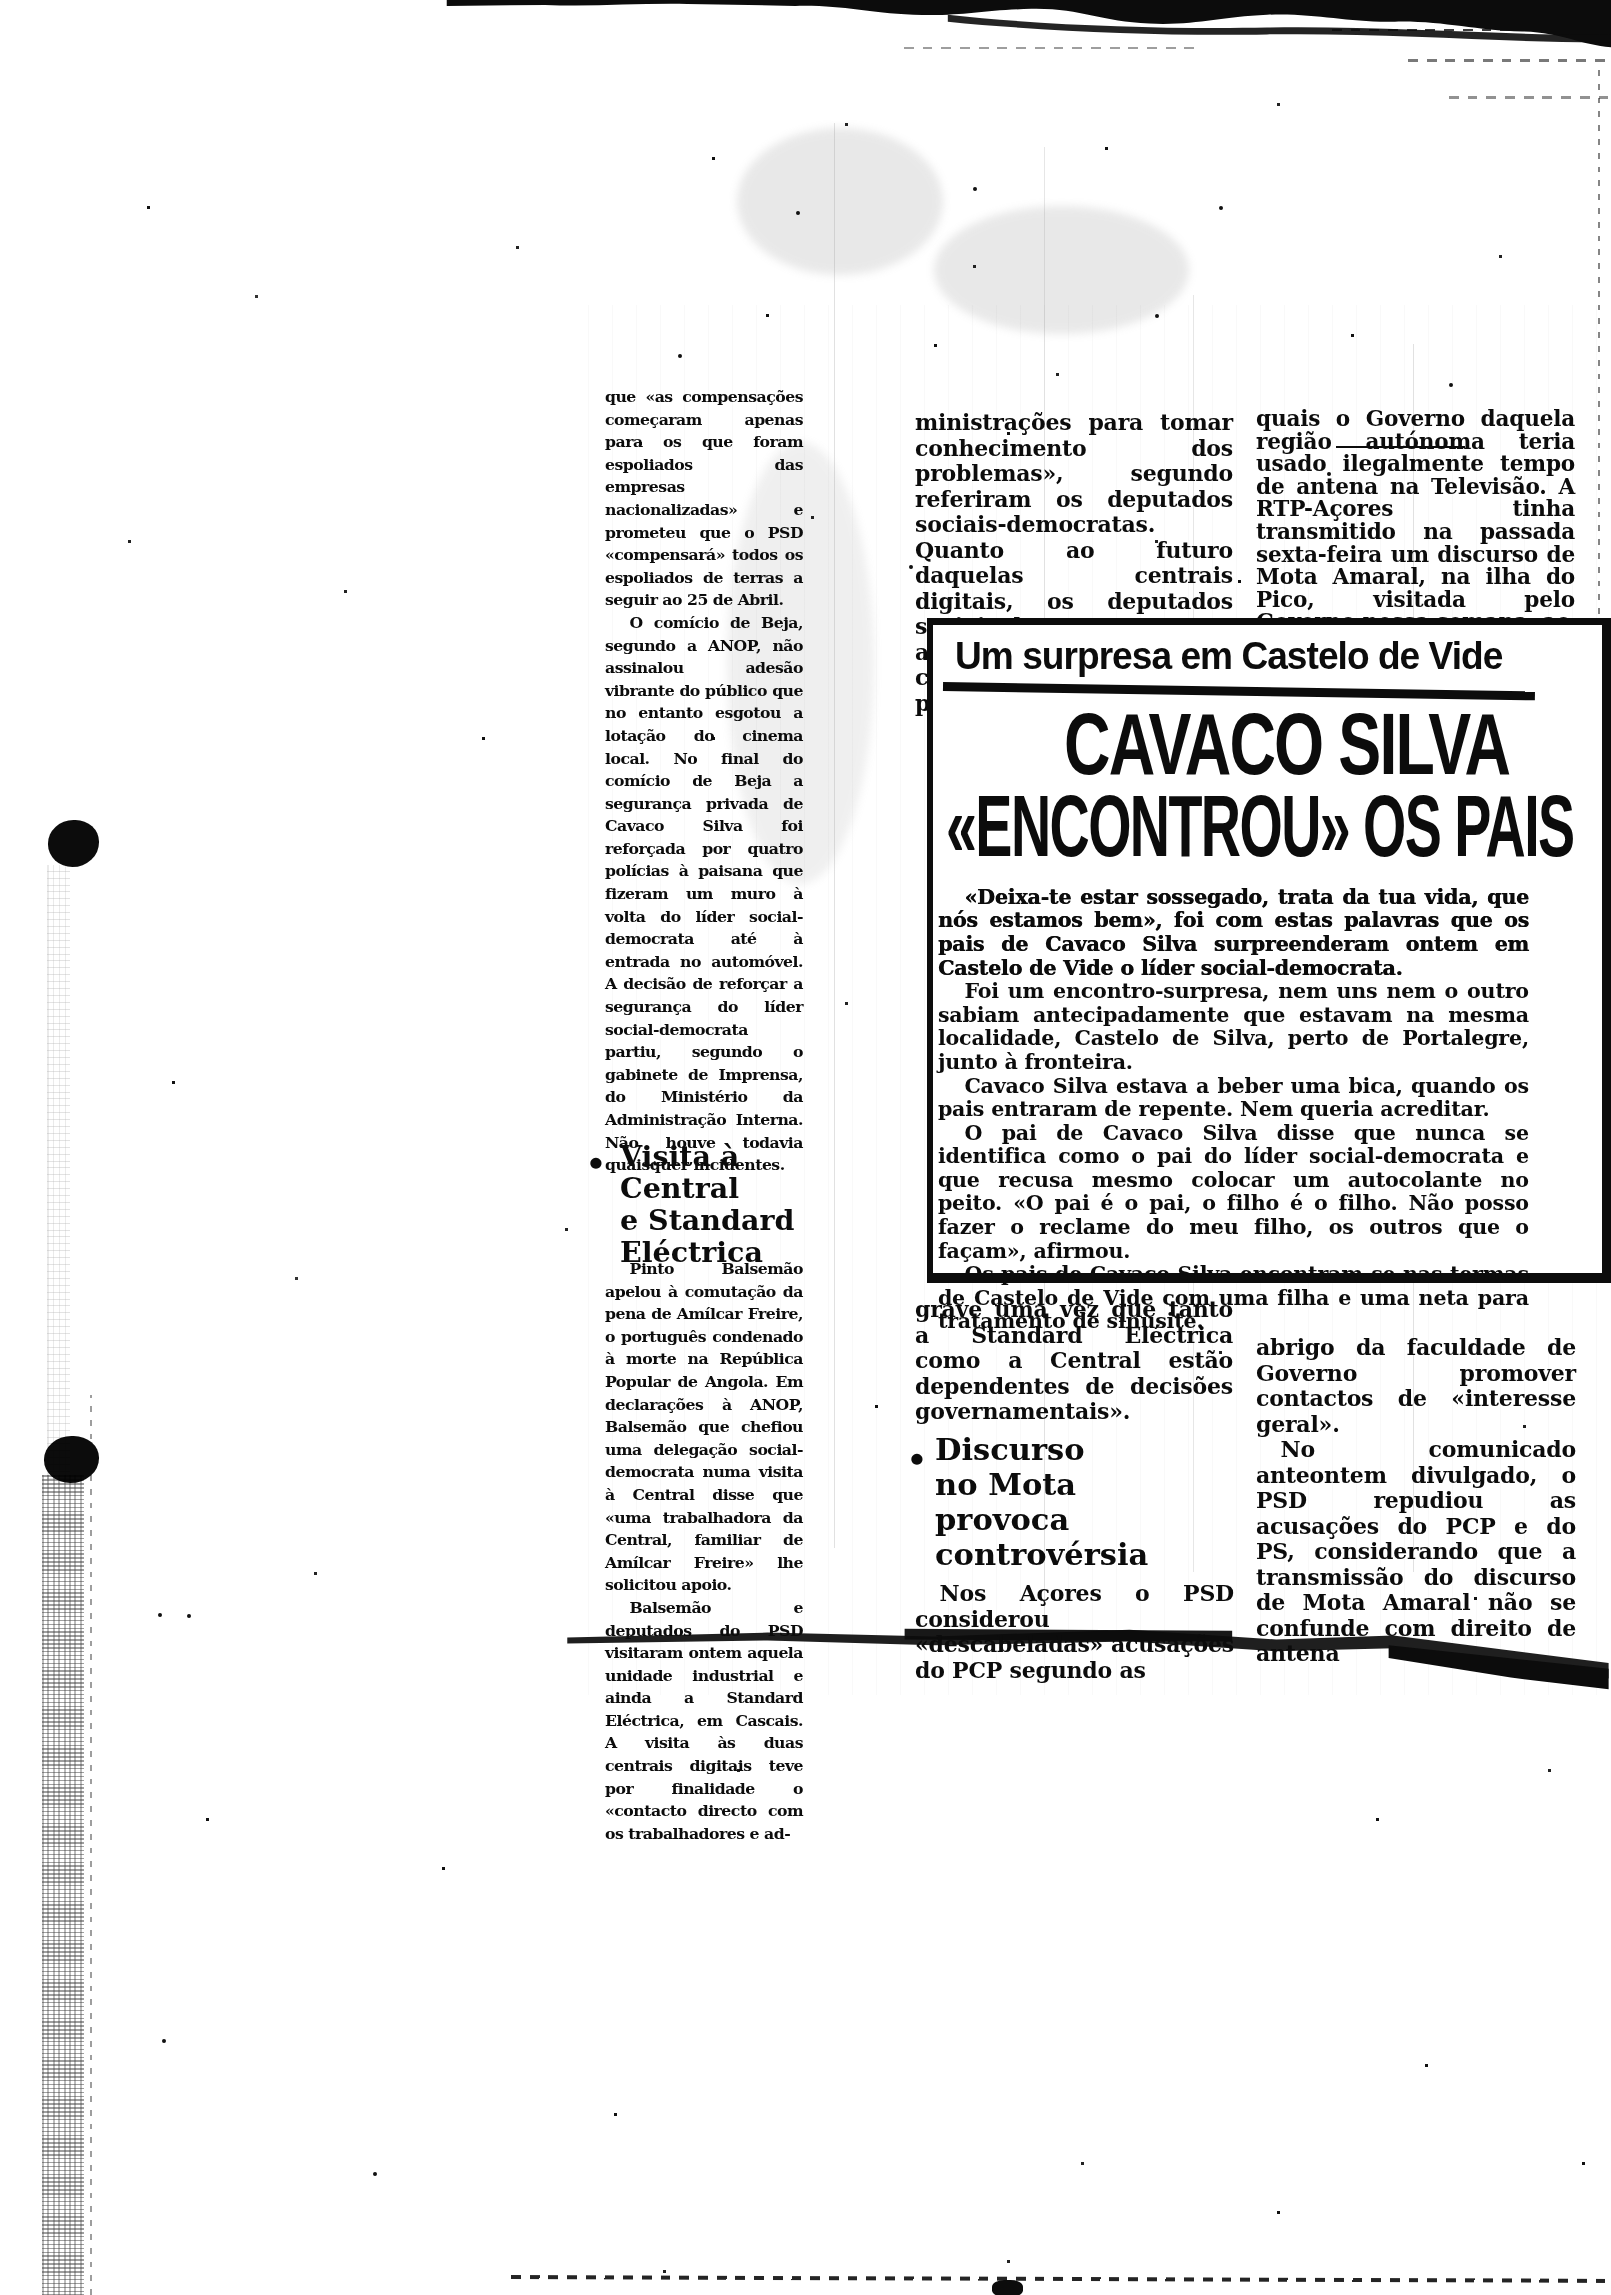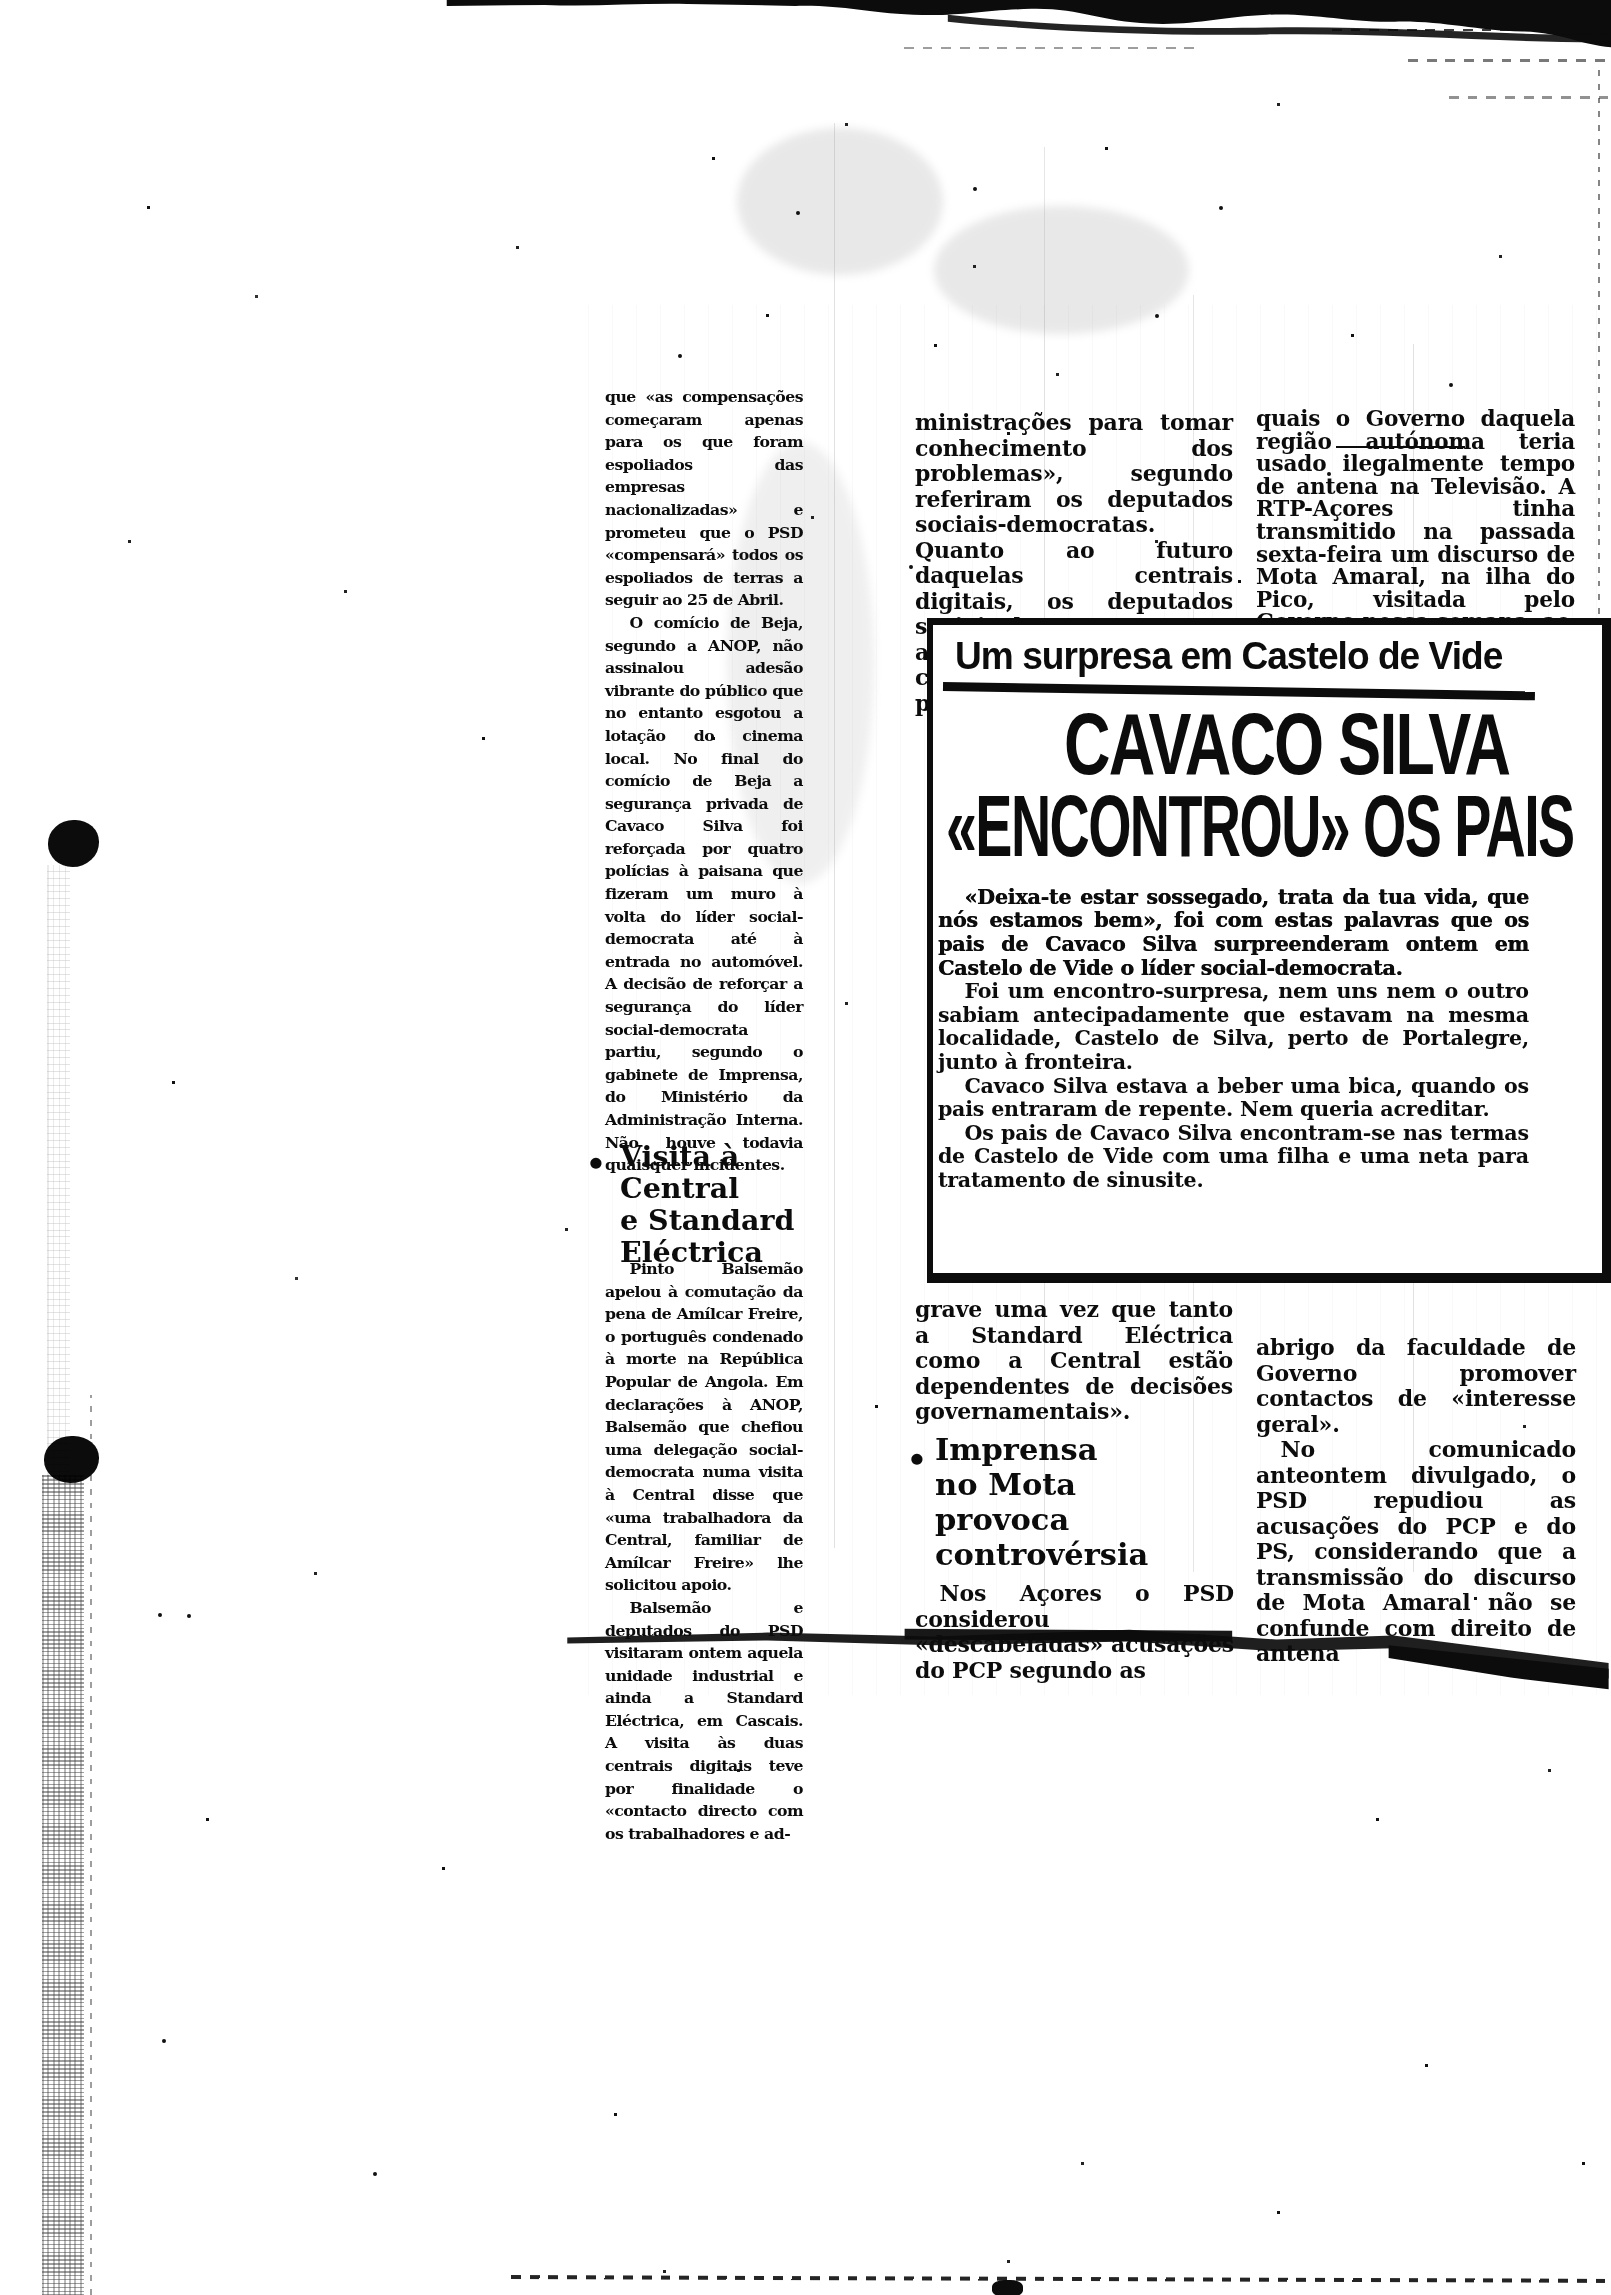--- a/index.html
+++ b/index.html
@@ -140,31 +140,32 @@
 
   <div class="abs story-box">
     <div class="kicker">Um surpresa em Castelo de Vide</div>
     <div class="krule"></div>
     <div class="hl hl1">CAVACO SILVA</div>
     <div class="hl hl2">«ENCONTROU» OS PAIS</div>
     <div class="story-body">
       <p class="ind lead">«Deixa-te estar sossegado, trata da tua vida, que nós estamos bem», foi com estas palavras que os pais de Cavaco Silva surpreenderam ontem em Castelo de Vide o líder social-democrata.</p>
       <p class="ind">Foi um encontro-surpresa, nem uns nem o outro sabiam antecipadamente que estavam na mesma localidade, Castelo de Silva, perto de Portalegre, junto à fronteira.</p>
       <p class="ind">Cavaco Silva estava a beber uma bica, quando os pais entraram de repente. Nem queria acreditar.</p>
+      <p class="ind">O pai de Cavaco Silva disse que nunca se identifica como o pai do líder social-democrata e que recusa mesmo colocar um autocolante no peito. «O pai é o pai, o filho é o filho. Não posso fazer o reclame do meu filho, os outros que o façam», afirmou.</p>
       <p class="ind">Os pais de Cavaco Silva encontram-se nas termas de Castelo de Vide com uma filha e uma neta para tratamento de sinusite.</p>
     </div>
   </div>
 
   <div class="abs col2below jtext">
     <p>grave uma vez que tanto a Standard Eléctrica como a Central estão dependentes de decisões governamentais».</p>
   </div>
 
   <div class="abs subhead2">
     <span class="bullet b2">●</span>
-    <div>Imprensa</div>
+    <div>Discurso</div>
     <div>no Mota</div>
     <div>provoca</div>
     <div>controvérsia</div>
   </div>
 
   <div class="abs col2last jtext">
     <p class="ind">Nos Açores o PSD considerou «descabeladas» acusações do PCP segundo as</p>
   </div>
 
   <div class="abs col3below jtext">

